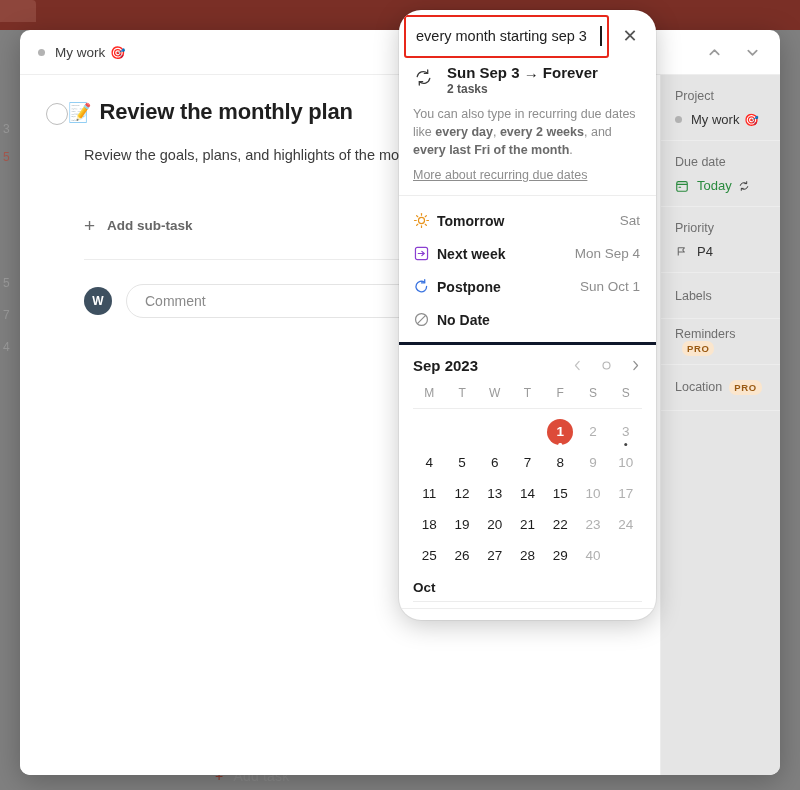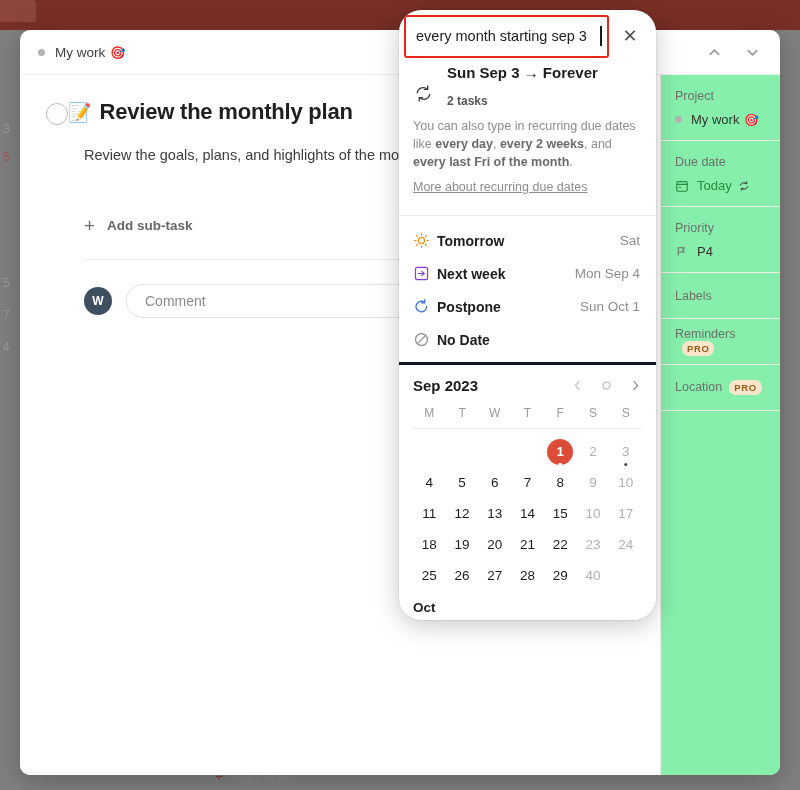--- a/index.html
+++ b/index.html
@@ -107,21 +107,21 @@
   }
   .comment-box {
     flex: 1; height: 34px; border: 1px solid #e4e4e4; border-radius: 18px;
     display: flex; align-items: center; padding: 0 18px;
     color: #8a8a8a; font-size: 14px; cursor: text;
   }
 
   
   .side-col {
     flex: 0 0 120px; width: 120px;
-    background: #86efac; border-left: 1px solid #ececec;
+    background: #e5e5e5; border-left: 1px solid #ececec;
     padding: 0;
   }
   .side-sec { padding: 14px 14px 13px 14px; border-bottom: 1px solid #ededed; }
   .side-label { font-size: 12.5px; color: #6f6f6f; margin-bottom: 9px; }
   .side-val { display: flex; align-items: center; font-size: 13px; color: #333; }
   .side-val .dot { width: 7px; height: 7px; border-radius: 50%; background: #b3b3b3; margin-right: 9px; }
   .side-val .emj { margin-left: 5px; font-size: 12px; }
   .due-val { color: #2a8a3e; }
   .cal-ico { margin-right: 8px; display: inline-flex; }
   .rec-ico { margin-left: 6px; display: inline-flex; }
@@ -156,34 +156,34 @@
   .caret {
     position: absolute; left: 192px; top: 7px; width: 1.5px; height: 20px;
     background: #1a1a1a;
   }
   .close-btn {
     width: 34px; height: 34px; display: flex; align-items: center; justify-content: center;
     color: #555; font-size: 18px; cursor: pointer; flex: 0 0 34px; margin-left: 6px;
   }
 
   .suggestion { padding: 11px 14px 6px 14px; }
-  .sug-row { display: flex; align-items: flex-end; gap: 12px; }
+  .sug-row { display: flex; align-items: flex-start; gap: 12px; }
   .sug-ico { flex: 0 0 22px; margin-top: 3px; }
   .sug-main .sug-title { font-size: 15px; font-weight: bold; color: #1c1c1c; }
-  .sug-main .sug-sub { font-size: 12px; font-weight: bold; color: #555; margin-top: 13px; }
+  .sug-main .sug-sub { font-size: 12px; font-weight: bold; color: #555; margin-top: 1px; }
   .sug-help {
     margin-top: 9px; font-size: 12.5px; color: #8d8d8d; line-height: 1.45;
   }
   .sug-help b { color: #6a6a6a; }
   .sug-link {
     display: inline-block; margin-top: 9px; font-size: 12.5px;
     color: #8d8d8d; text-decoration: underline; cursor: pointer;
   }
 
-  .quick-list { border-top: 1px solid #ededed; padding: 8px 0 6px 0; margin-top: 14px; }
+  .quick-list { border-top: 1px solid #ededed; padding: 8px 0 6px 0; margin-top: 6px; }
   .quick-item {
     display: flex; align-items: center; height: 33px;
     padding: 0 16px 0 14px; cursor: pointer;
   }
   .q-ico { flex: 0 0 24px; display: flex; align-items: center; }
   .q-label { font-size: 14px; font-weight: bold; color: #1d1d1d; }
   .q-right { margin-left: auto; font-size: 13.5px; color: #8d8d8d; }
 
   .cal { border-top: 3px solid #0f172a; padding: 12px 14px 0 14px; }
   .cal-head { display: flex; align-items: center; margin-bottom: 12px; }

